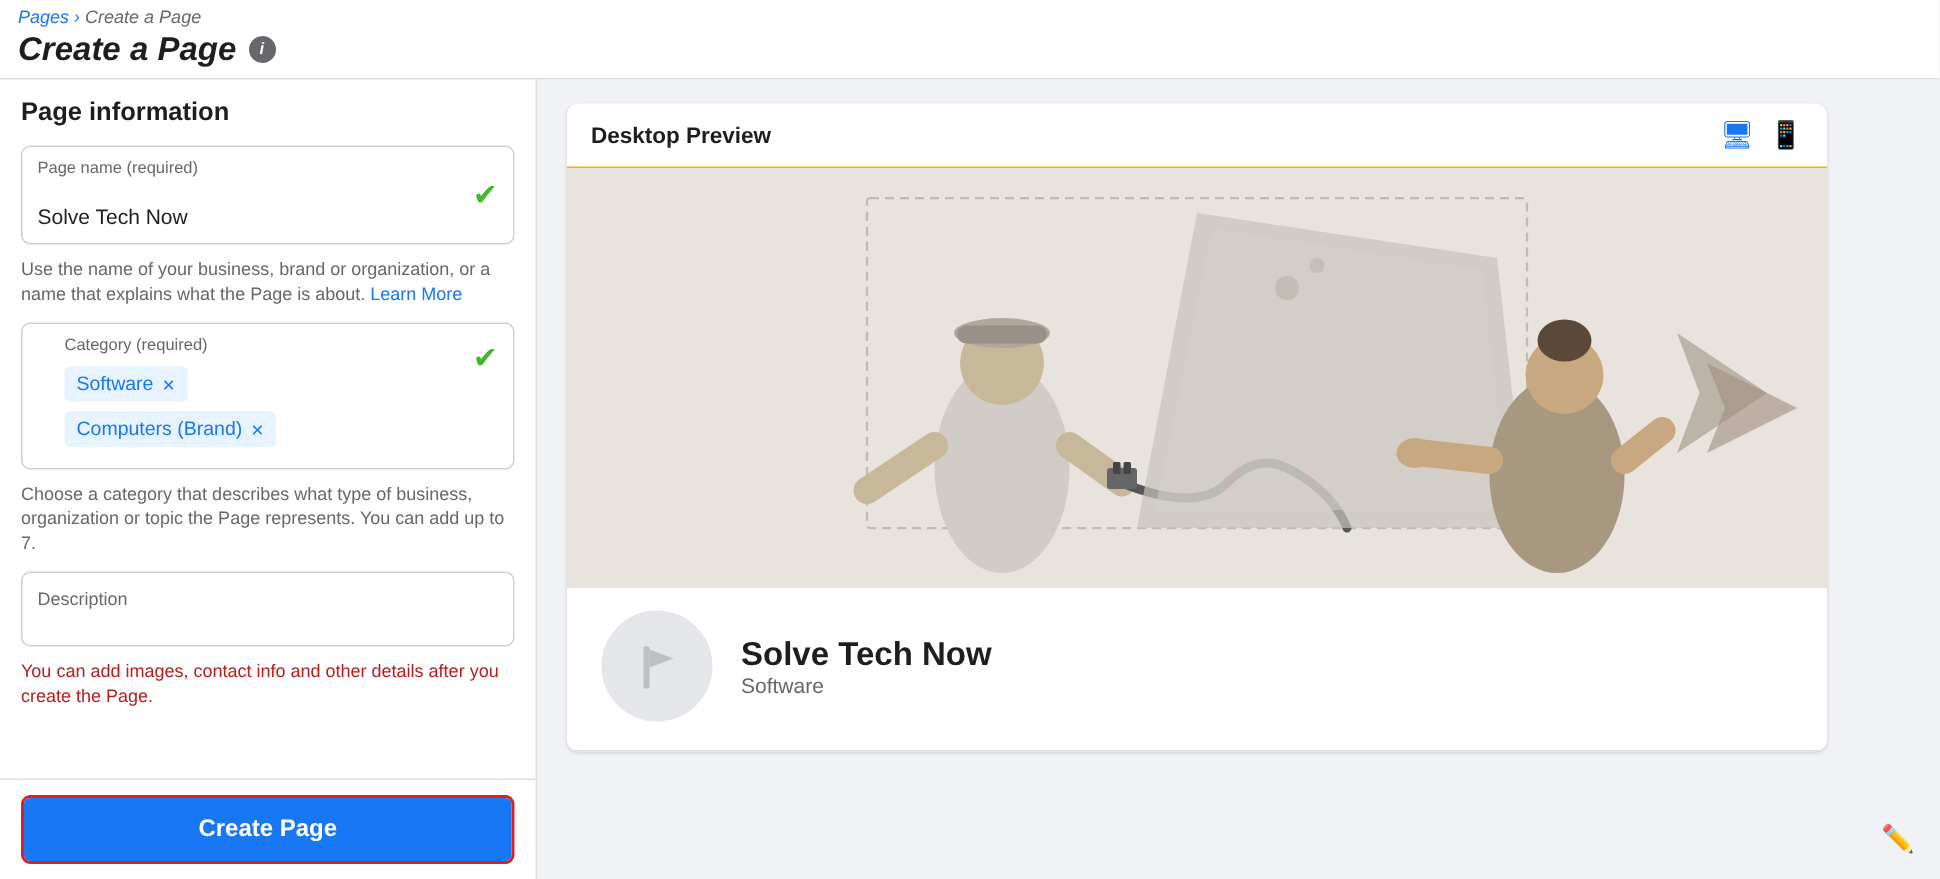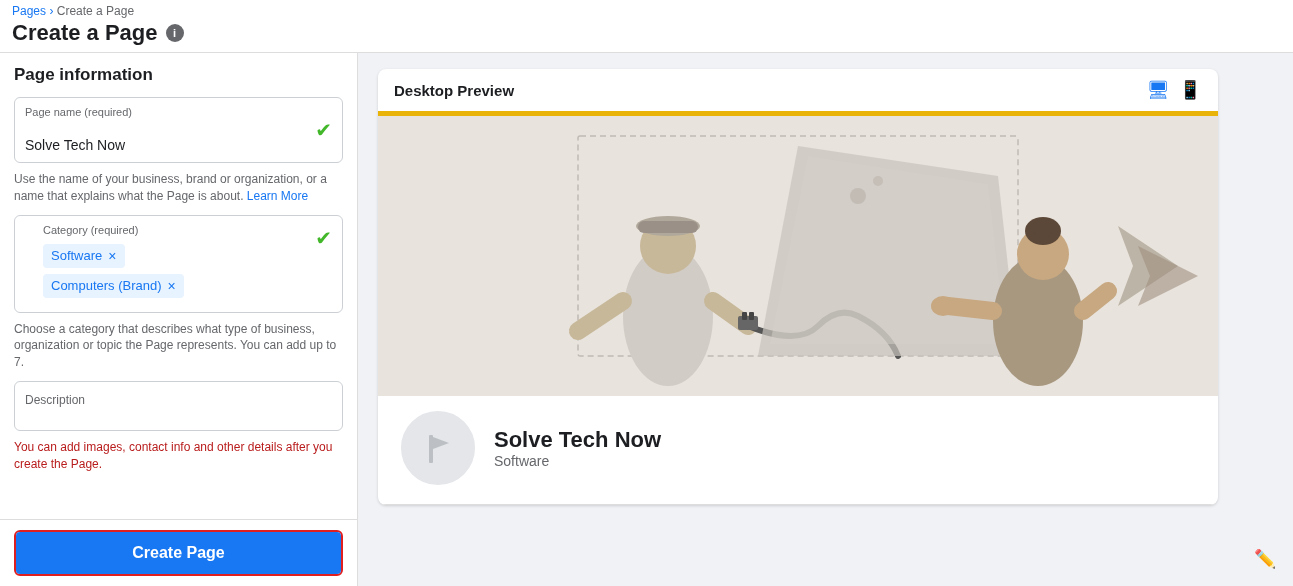--- a/index.html
+++ b/index.html
@@ -12,20 +12,21 @@
       width: 1293px;
       overflow: hidden;
     }
 
     
     .top-bar {
       background: #fff;
       border-bottom: 1px solid #ddd;
       padding: 4px 12px 0 12px;
       flex-shrink: 0;
+      font-style: italic;
     }
     .breadcrumb {
       font-size: 12px;
       color: #65676b;
       margin-bottom: 2px;
     }
     .breadcrumb span { color: #1877f2; cursor: pointer; }
     .page-main-title {
       font-size: 22px;
       font-weight: 700;
@@ -210,21 +211,21 @@
     }
     .preview-container {
       background: #fff;
       border-radius: 8px;
       overflow: hidden;
       box-shadow: 0 1px 3px rgba(0,0,0,0.15);
       max-width: 840px;
     }
     .preview-header {
       padding: 10px 16px;
-      border-bottom: 5px solid #eab308;
+      border-bottom: 1px solid #eab308;
       display: flex;
       align-items: center;
       justify-content: space-between;
     }
     .preview-title {
       font-size: 15px;
       font-weight: 700;
       color: #1c1e21;
     }
     .preview-icons {

